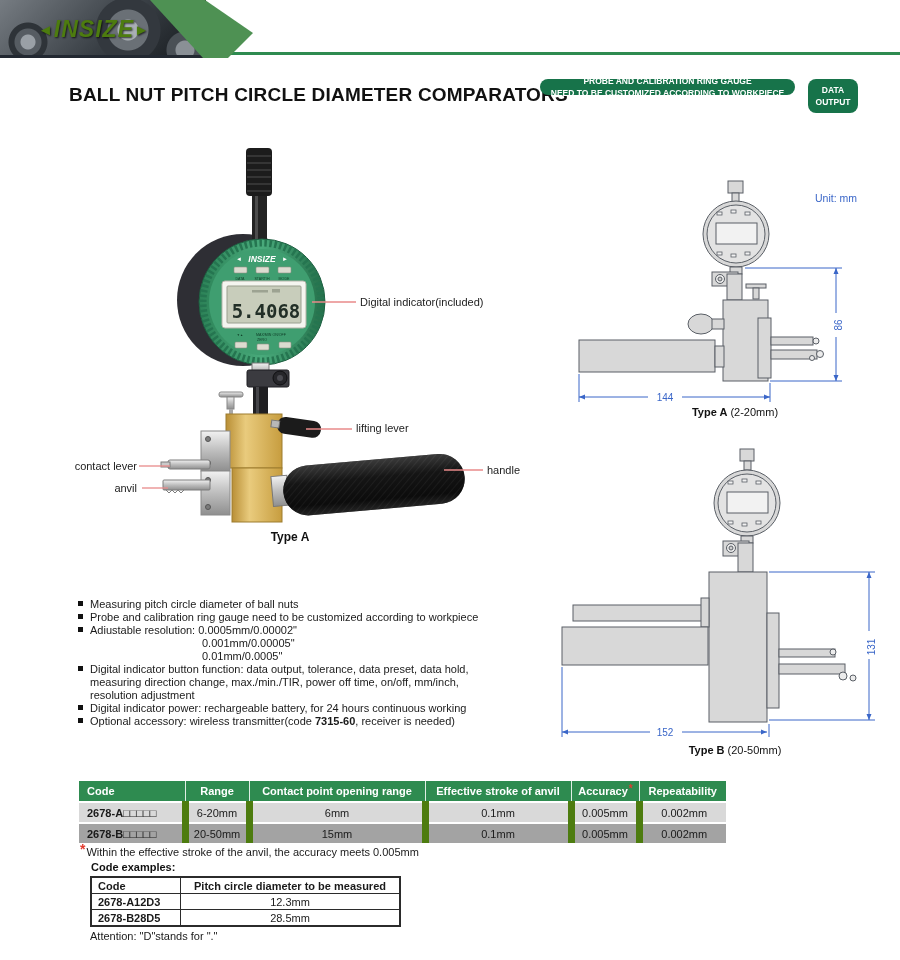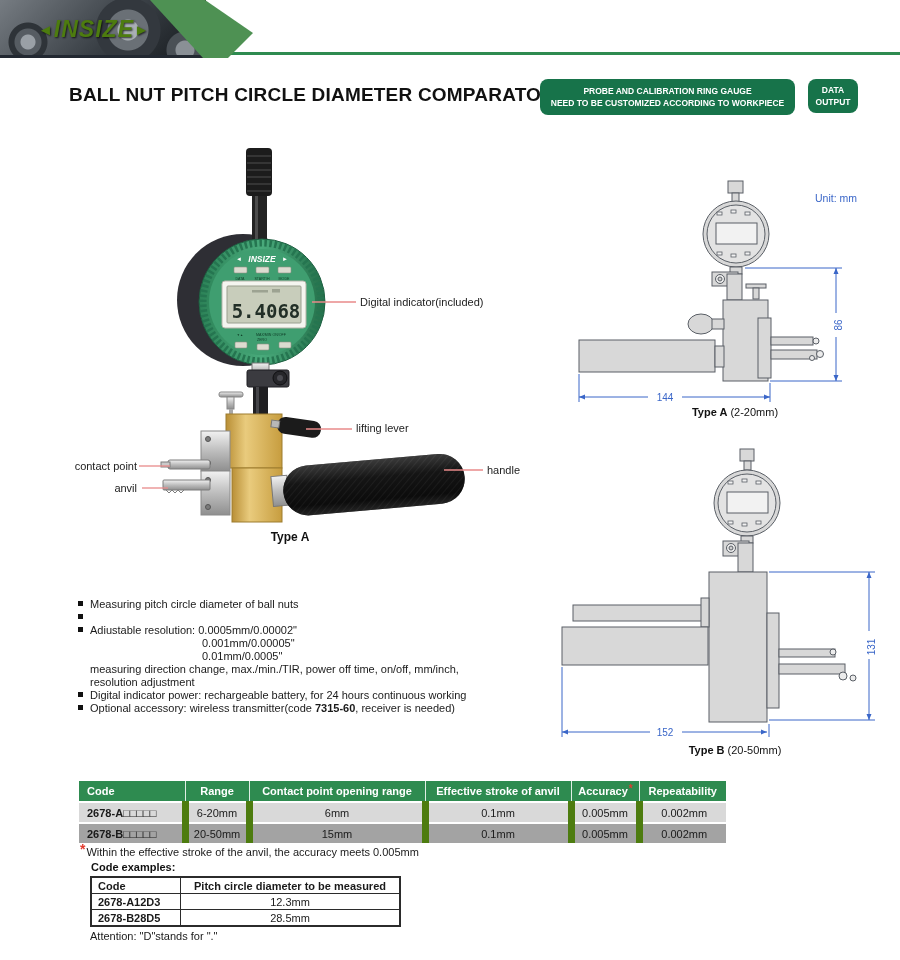--- a/index.html
+++ b/index.html
@@ -18,21 +18,21 @@
   .logo{position:absolute;left:38px;top:16px;z-index:3;color:#4d7c0f;font-weight:bold;font-style:italic;
         font-size:23px;letter-spacing:1px;text-shadow:1px 1px 2px rgba(0,0,0,.7);white-space:nowrap;text-align:center;}
   .logo .arr{font-size:15px;font-style:normal;vertical-align:2px;}
   .header-arrow{position:absolute;left:140px;top:0;width:130px;height:58px;background:#4e9153;z-index:2;
         clip-path:polygon(10px 0px,65px 0px,113px 33px,88px 58px,63px 58px);}
 
   
   .title{position:absolute;left:69px;top:84px;font-size:19px;font-weight:bold;letter-spacing:.2px;color:#111;}
   .badge{position:absolute;background:#17734a;color:#fff;border-radius:8px;display:flex;flex-direction:column;
          justify-content:center;align-items:center;text-align:center;font-weight:bold;}
-  .badge1{left:540px;top:79px;width:255px;height:36px;font-size:8.5px;line-height:1.45;}
+  .badge1{left:540px;top:79px;width:255px;height:16px;font-size:8.5px;line-height:1.45;}
   .badge2{left:808px;top:79px;width:50px;height:34px;font-size:8.5px;line-height:1.45;}
 
   
   .plabel{position:absolute;font-size:11px;color:#222;white-space:nowrap;}
   .photo-caption{position:absolute;left:240px;top:530px;width:100px;text-align:center;
                  font-size:12px;font-weight:bold;color:#111;}
 
   
   .unit-label{position:absolute;left:815px;top:192px;font-size:10.5px;color:#3a66c8;}
   .dcap{position:absolute;width:190px;text-align:center;font-size:11px;color:#111;white-space:nowrap;}
@@ -222,21 +222,21 @@
       <path d="M312 302 H356"></path>
       <path d="M306 429 H352"></path>
       <path d="M139 466 H170"></path>
       <path d="M142 488 H168"></path>
       <path d="M444 470 H483"></path>
     </g>
   </svg>
 
   <div class="plabel" style="left:360px;top:296px;">Digital indicator(included)</div>
   <div class="plabel" style="left:356px;top:422px;">lifting lever</div>
-  <div class="plabel" style="left:60px;top:460px;width:77px;text-align:right;">contact point</div>
+  <div class="plabel" style="left:60px;top:460px;width:77px;text-align:right;">contact lever</div>
   <div class="plabel" style="left:60px;top:482px;width:77px;text-align:right;">anvil</div>
   <div class="plabel" style="left:487px;top:464px;">handle</div>
   <div class="photo-caption">Type A</div>
 
   <div class="unit-label">Unit: mm</div>
   <svg style="left:565px;top:180px;" width="330" height="250" viewBox="565 180 330 250">
     <g fill="#d8d8d8" stroke="#5a5f66" stroke-width="1">
       <rect x="728" y="181" width="15" height="12"></rect>
       <rect x="732" y="193" width="7" height="9"></rect>
       <circle cx="736" cy="234" r="33"></circle>
@@ -333,24 +333,25 @@
           <path d="M767 732 l-6 -2.5 v5 z"></path>
       </g>
     </g>
     <text x="665" y="736" font-size="10" fill="#3a66c8" text-anchor="middle">152</text>
     <text x="872" y="650" transform="rotate(-90 872 647)" font-size="10" fill="#3a66c8" text-anchor="middle">131</text>
   </svg>
   <div class="dcap" style="left:640px;top:744px;"><b>Type B</b><span class="rng">(20-50mm)</span></div>
 
   <div class="features">
     <div class="feat"><span class="blt"></span><span>Measuring pitch circle diameter of ball nuts</span></div>
-    <div class="feat"><span class="blt"></span></div>
+    <div class="feat"><span class="blt"></span><span>Probe and calibration ring gauge need to be customized according to workpiece</span></div>
     <div class="feat"><span class="blt"></span><span>Adiustable resolution: 0.0005mm/0.00002"</span></div>
     <div class="feat cont-res">0.001mm/0.00005"</div>
     <div class="feat cont-res">0.01mm/0.0005"</div>
+    <div class="feat"><span class="blt"></span><span>Digital indicator button function: data output, tolerance, data preset, data hold,</span></div>
     <div class="feat cont">measuring direction change, max./min./TIR, power off time, on/off, mm/inch,</div>
     <div class="feat cont">resolution adjustment</div>
     <div class="feat"><span class="blt"></span><span>Digital indicator power: rechargeable battery, for 24 hours continuous working</span></div>
     <div class="feat"><span class="blt"></span><span><span>Optional accessory: wireless transmitter(code </span><b>7315-60</b><span>, receiver is needed)</span></span></div>
   </div>
 
   <table class="spec-table">
     <colgroup>
         <col style="width:106px">
         <col style="width:64px">

